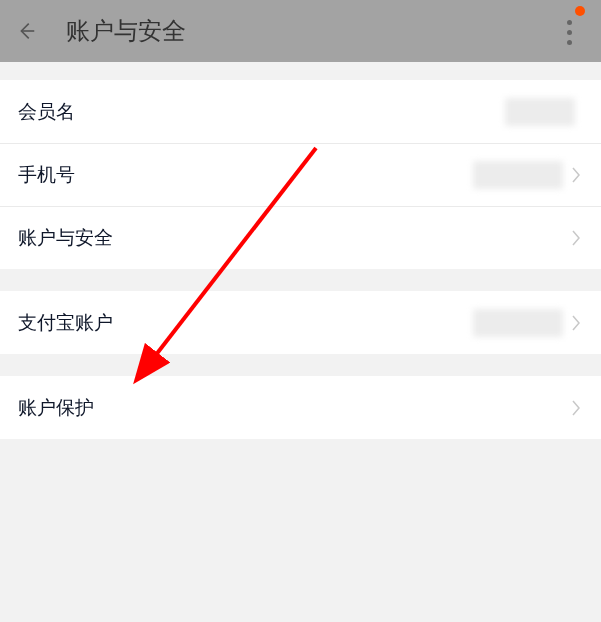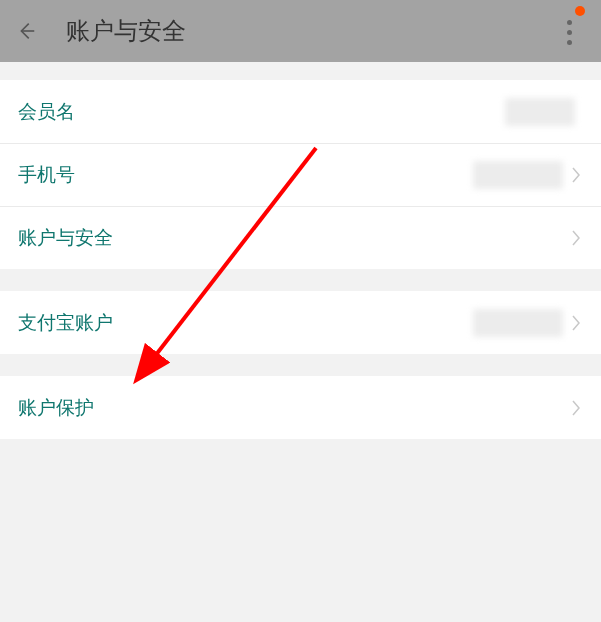--- a/index.html
+++ b/index.html
@@ -91,21 +91,21 @@
       content: "";
       position: absolute;
       left: 0;
       right: 0;
       top: 0;
       height: 1px;
       background: #eaeaea;
     }
     .row-label {
       font-size: 19px;
-      color: #0f766e;
+      color: #0f172a;
       flex: 0 0 auto;
     }
     .row-spacer {
       flex: 1;
     }
     .chevron {
       color: #c8c8c8;
       width: 12px;
       height: 20px;
       display: flex;

